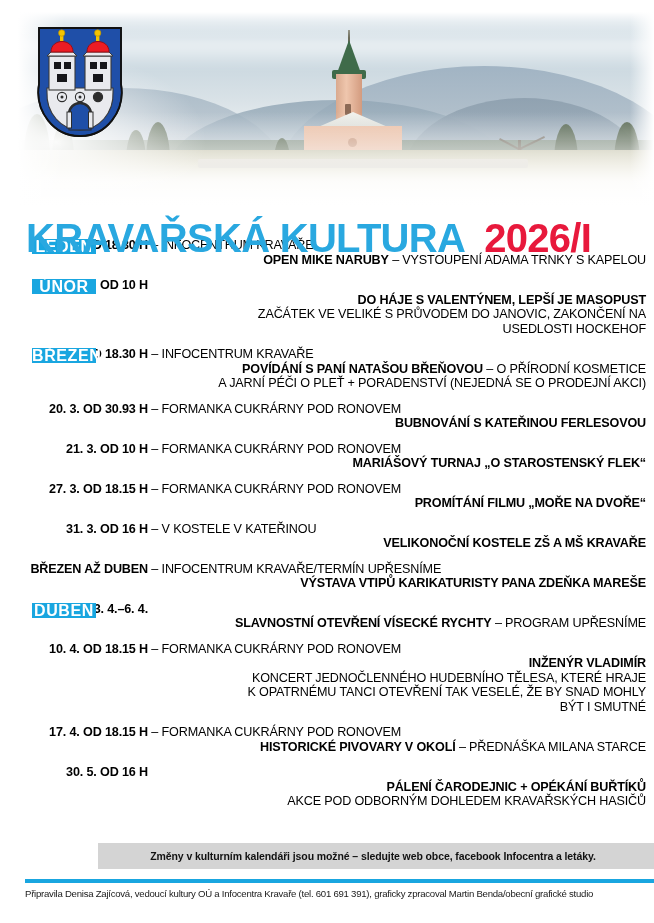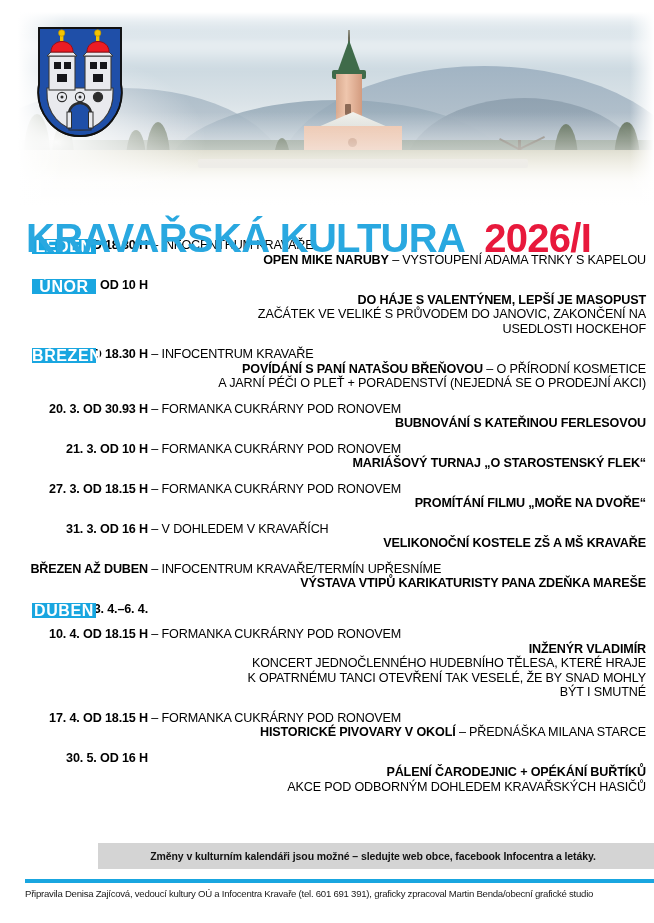--- a/index.html
+++ b/index.html
@@ -431,30 +431,31 @@
     </div>
     <div class="event">
       <div class="ev-line l1"><span class="dateblock">21. 3. OD 10 H</span><span class="venue"> – FORMANKA CUKRÁRNY POD RONOVEM</span></div>
       <div class="ev-line l2"><span>MARIÁŠOVÝ TURNAJ „O STAROSTENSKÝ FLEK“</span></div>
     </div>
     <div class="event">
       <div class="ev-line l1"><span class="dateblock">27. 3. OD 18.15 H</span><span class="venue"> – FORMANKA CUKRÁRNY POD RONOVEM</span></div>
       <div class="ev-line l2"><span>PROMÍTÁNÍ FILMU „MOŘE NA DVOŘE“</span></div>
     </div>
     <div class="event">
-      <div class="ev-line l1"><span class="dateblock">31. 3. OD 16 H</span><span class="venue"> – V DOHLEDEM V KRAVAŘÍCH</span></div>
+      <div class="ev-line l1"><span class="dateblock">31. 3. OD 16 H</span><span class="venue"> – V KOSTELE V KATEŘINOU</span></div>
       <div class="ev-line l2"><span>VELIKONOČNÍ KOSTELE ZŠ A MŠ KRAVAŘE</span></div>
     </div>
     <div class="event">
       <div class="ev-line l1"><span class="dateblock">BŘEZEN AŽ DUBEN</span><span class="venue"> – INFOCENTRUM KRAVAŘE/TERMÍN UPŘESNÍME</span></div>
       <div class="ev-line l2"><span>VÝSTAVA VTIPŮ KARIKATURISTY PANA ZDEŇKA MAREŠE</span></div>
     </div>
     <div class="event">
       <div class="month-badge" style="top: 1px;">DUBEN</div>
       <div class="ev-line l1"><span class="dateblock">3. 4.–6. 4.</span></div>
+      <div class="ev-line l2"><span>SLAVNOSTNÍ OTEVŘENÍ VÍSECKÉ RYCHTY</span><span class="light"> – PROGRAM UPŘESNÍME</span></div>
     </div>
     <div class="event">
       <div class="ev-line l1"><span class="dateblock">10. 4. OD 18.15 H</span><span class="venue"> – FORMANKA CUKRÁRNY POD RONOVEM</span></div>
       <div class="ev-line l2"><span>INŽENÝR VLADIMÍR</span></div>
       <div class="ev-line l3">KONCERT JEDNOČLENNÉHO HUDEBNÍHO TĚLESA, KTERÉ HRAJE</div>
       <div class="ev-line l3">K OPATRNÉMU TANCI OTEVŘENÍ TAK VESELÉ, ŽE BY SNAD MOHLY</div>
       <div class="ev-line l3">BÝT I SMUTNÉ</div>
     </div>
     <div class="event">
       <div class="ev-line l1"><span class="dateblock">17. 4. OD 18.15 H</span><span class="venue"> – FORMANKA CUKRÁRNY POD RONOVEM</span></div>

